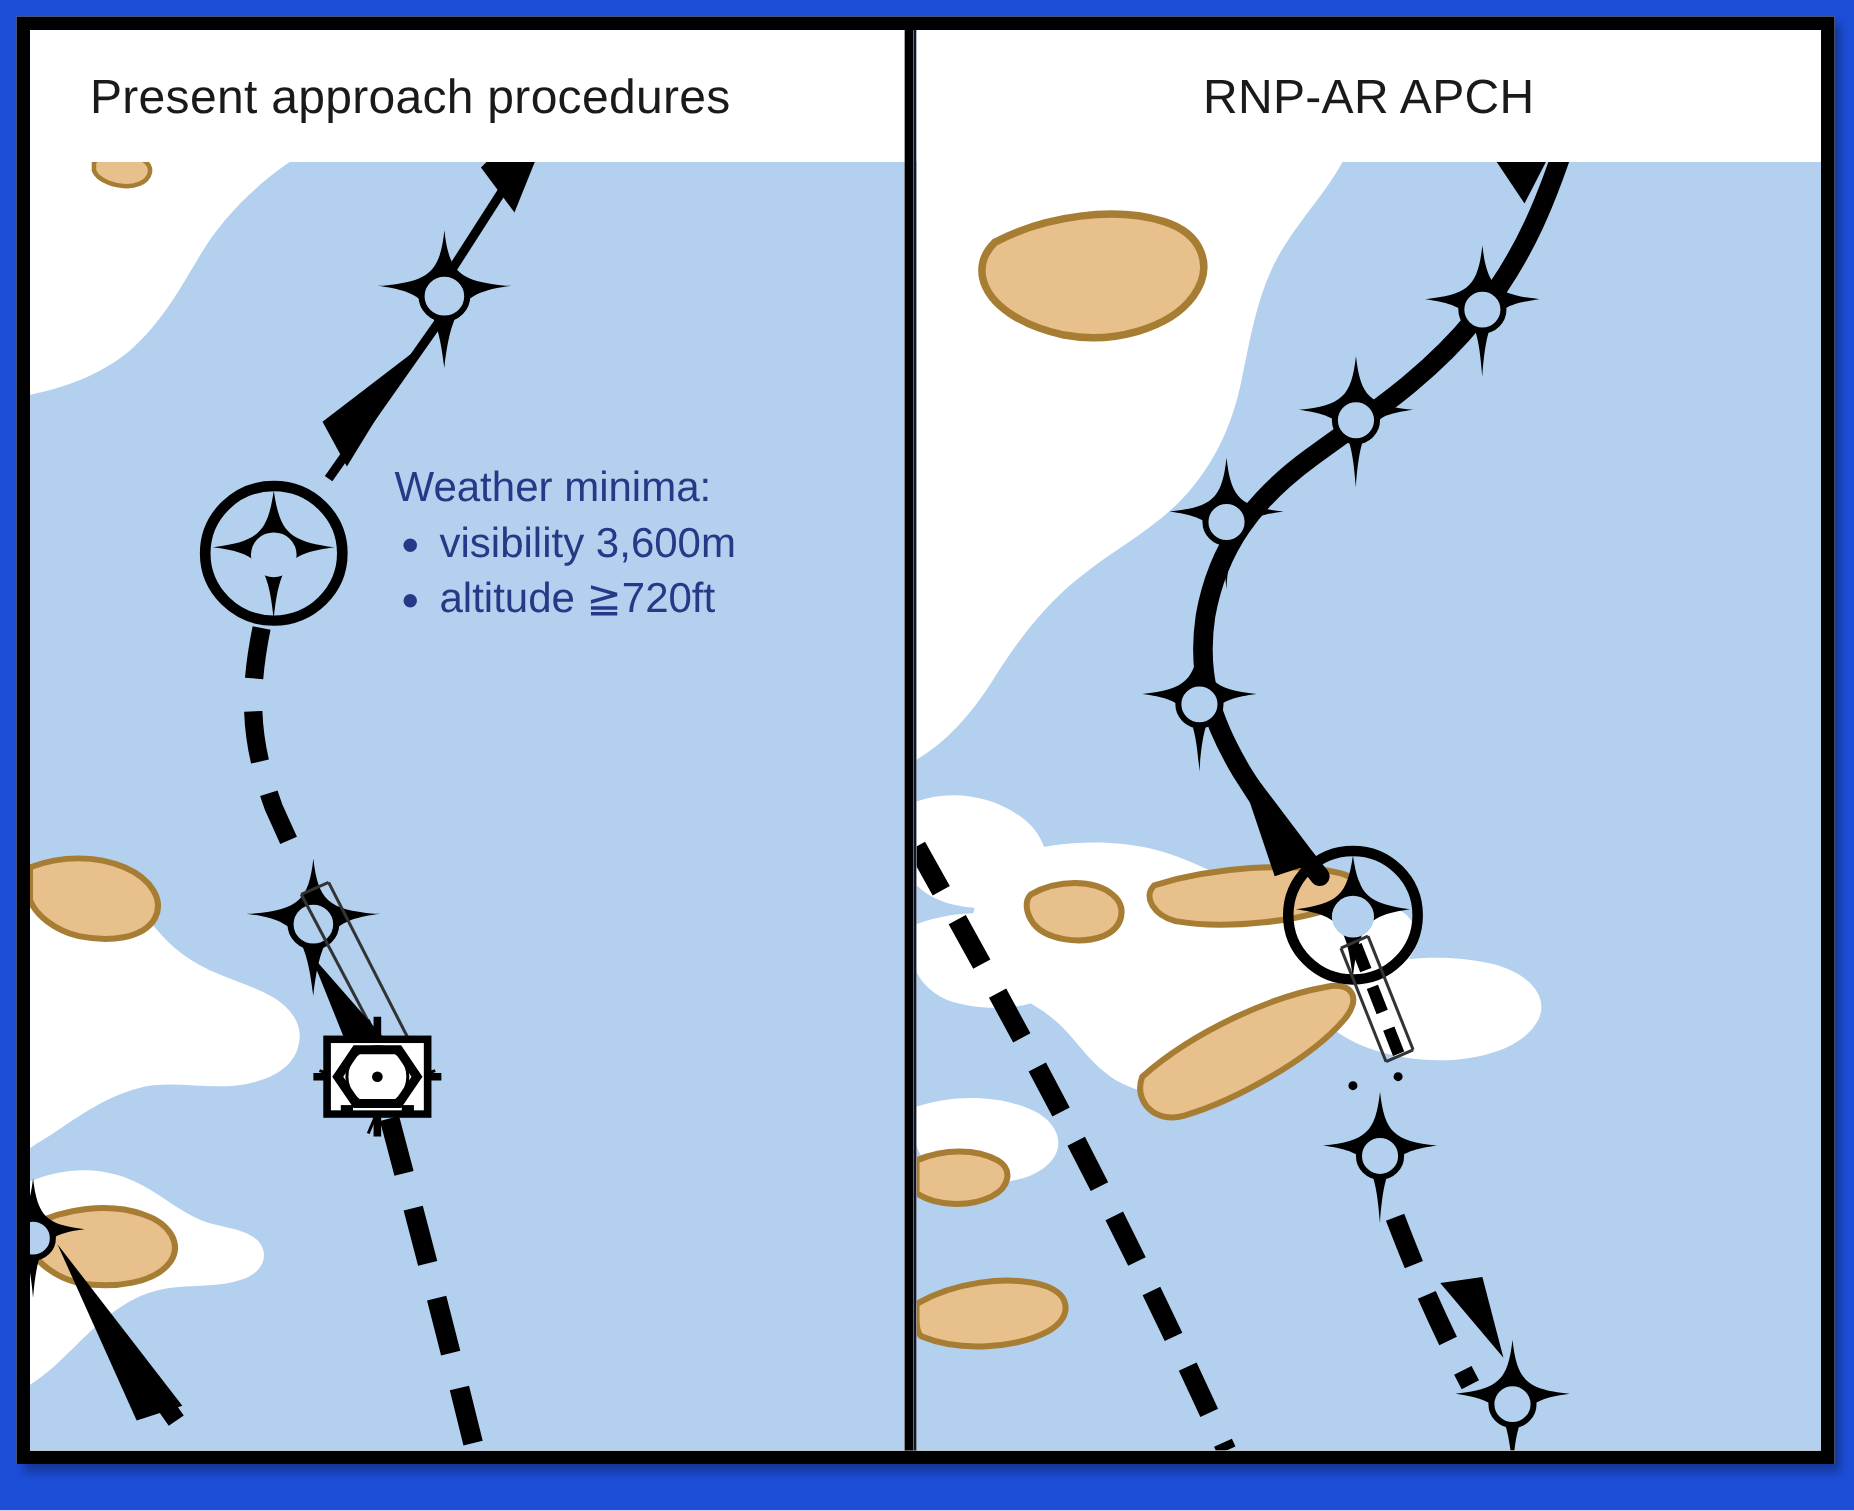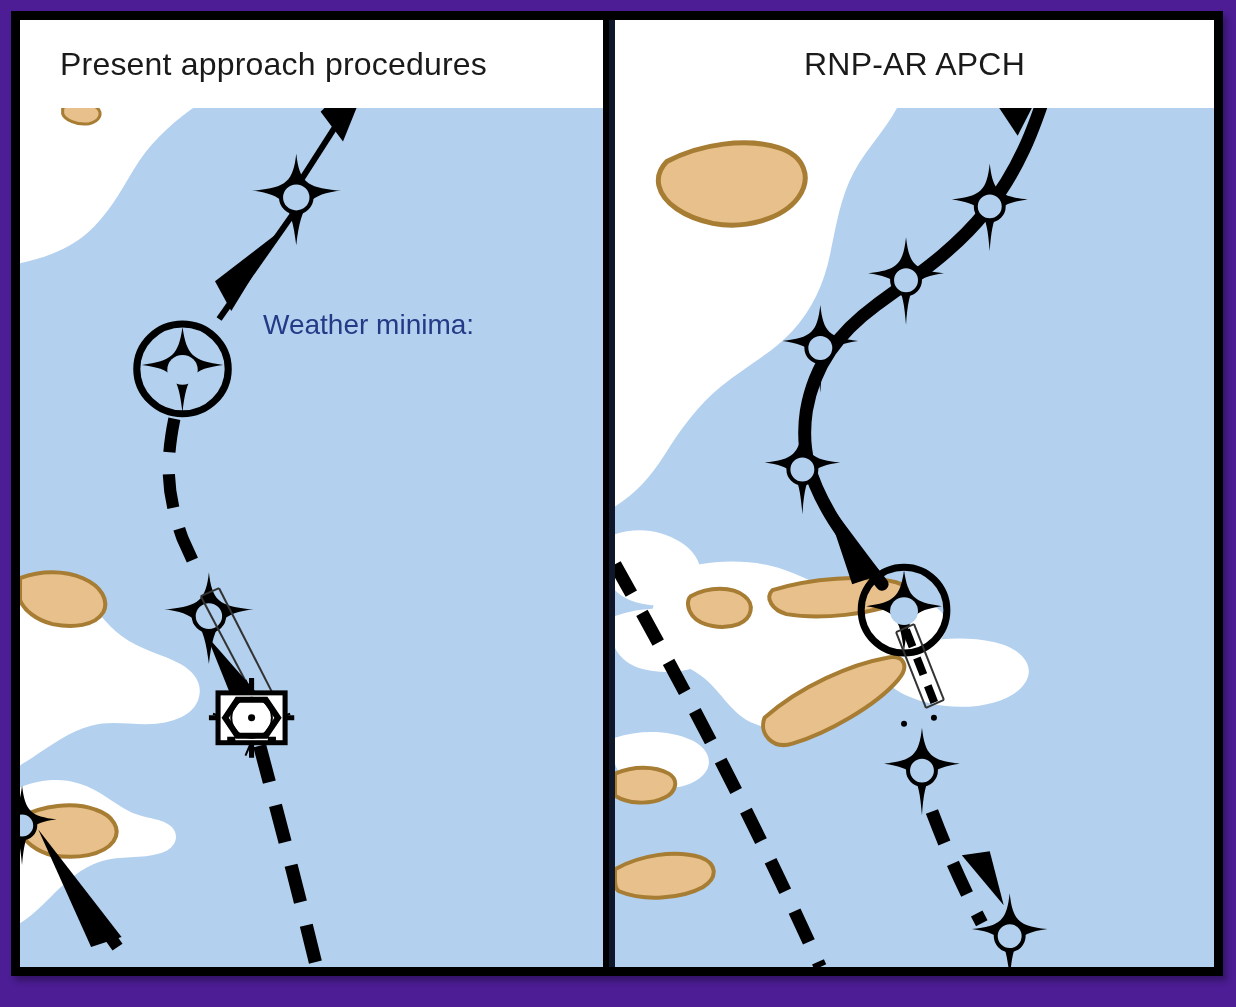--- a/index.html
+++ b/index.html
@@ -5,41 +5,41 @@
   * { box-sizing: border-box; }
   html, body {
     margin: 0; padding: 0;
     background: #ffffff;
     font-family: "Liberation Sans", sans-serif;
   }
   #figure {
     position: relative;
     width: 1236px;
     height: 1007px;
-    background: #4c1d95;
+    background: #1d4ed8;
     overflow: hidden;
   }
   
   .board {
     position: absolute;
     left: 11px; top: 11px;
     width: 1212px; height: 965px;
     background: #ffffff;
     border: 9px solid #000000;
     display: flex;
     box-shadow: 4px 5px 6px rgba(0,0,0,0.30);
   }
   .panel {
     position: relative;
     height: 100%;
     overflow: hidden;
     background: #ffffff;
   }
   .panel-left  { width: 589px; border-right: 6px solid #000000; }
-  .panel-right { flex: 1 1 auto; border-left: 6px solid #0f172a; }
+  .panel-right { flex: 1 1 auto; border-left: 2px solid #0f172a; }
 
   
   .title-bar {
     position: absolute;
     left: 0; top: 0; right: 0;
     height: 88px;
     background: #ffffff;
     z-index: 40;
     display: flex;
     align-items: center;
@@ -193,20 +193,22 @@
         </svg>
       </div>
 
       <div class="title-bar left-title">
         <span class="title-text">Present approach procedures</span>
       </div>
 
       <div class="callout callout-left">
         <div class="head">Weather minima:</div>
         <ul>
+          <li>visibility 3,600m</li>
+          <li>altitude ≧720ft</li>
         </ul>
       </div>
 
     </div>
 
     <div class="panel panel-right">
 
       <div class="map">
         <svg viewBox="0 0 601 950" preserveAspectRatio="none" xmlns="http://www.w3.org/2000/svg">
           <defs>

